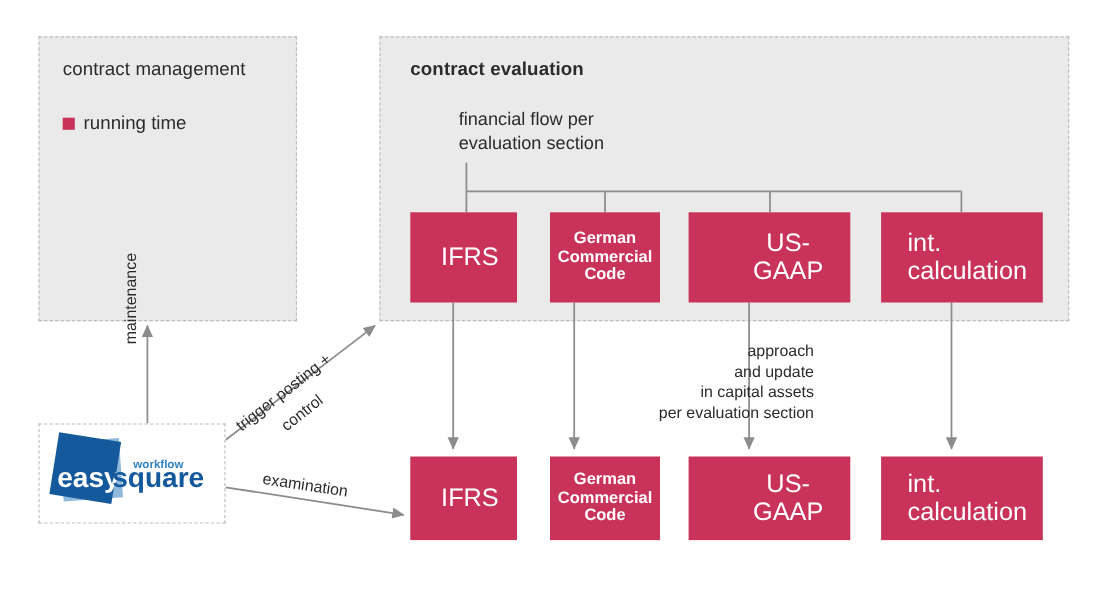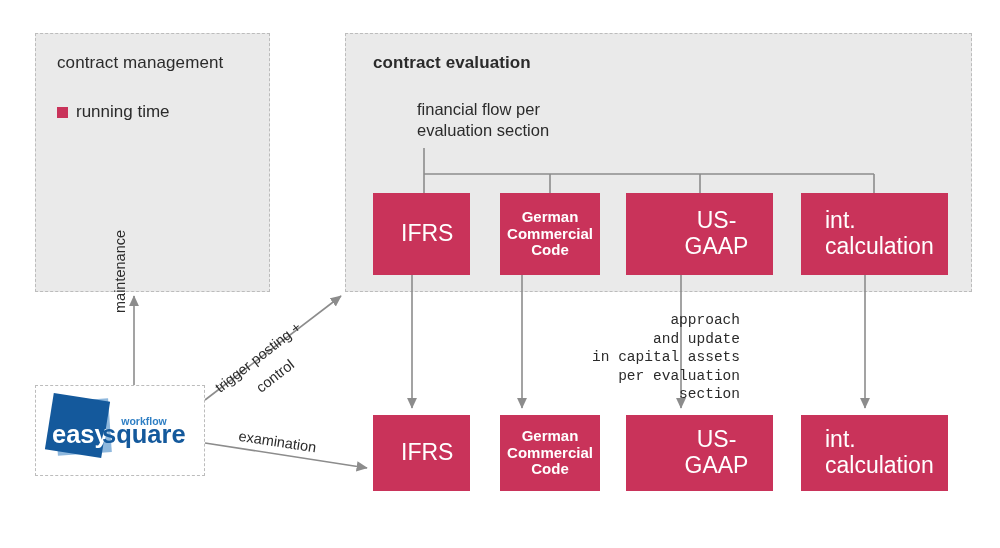--- a/index.html
+++ b/index.html
@@ -129,21 +129,20 @@
   #approach-note {
     position: absolute;
     left: 556px;
     top: 311px;
     width: 184px;
     text-align: right;
     font-size: 14.5px;
     line-height: 18.5px;
     color: #2b2b2b;
     white-space: pre-line;
-    font-family: Liberation Mono, monospace;
   }
 
   .edge-label {
     position: absolute;
     font-size: 14.5px;
     color: #2b2b2b;
     white-space: nowrap;
   }
   #label-maintenance {
     left: 112px;

